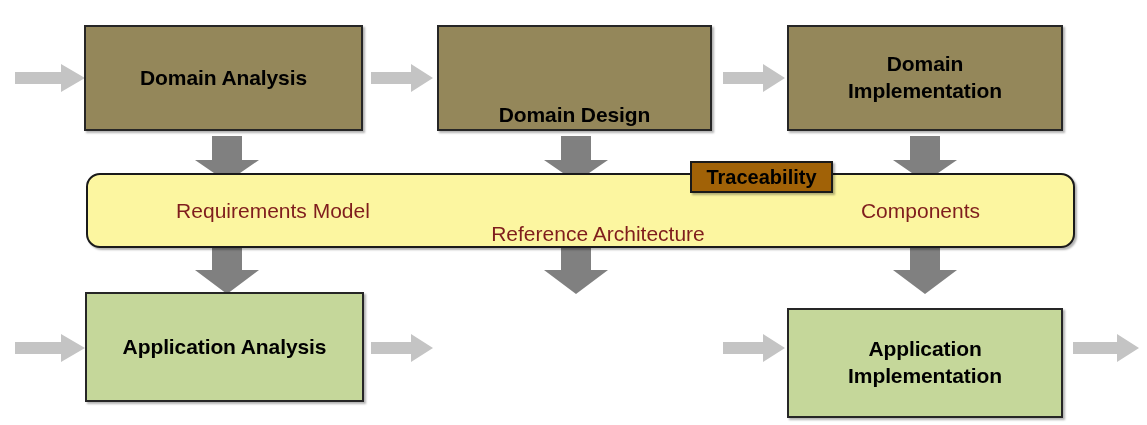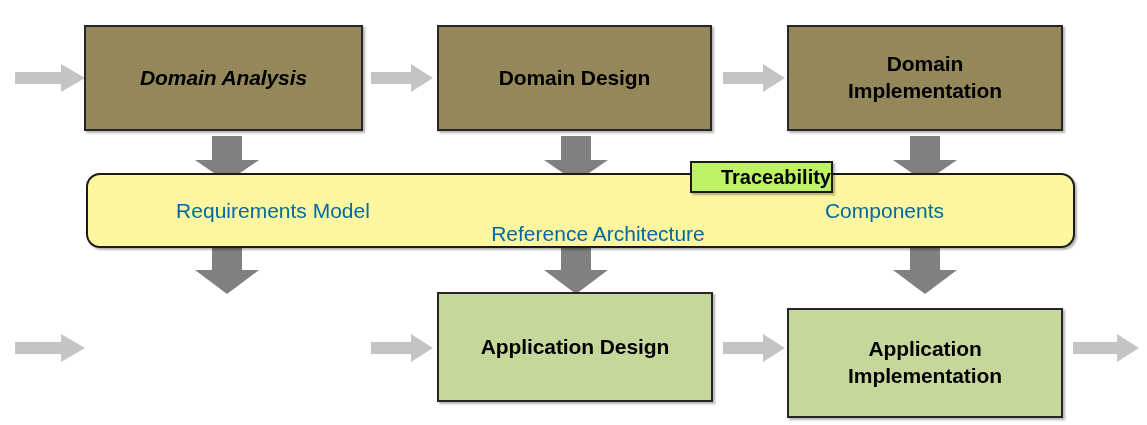--- a/index.html
+++ b/index.html
@@ -47,33 +47,33 @@
     box-shadow: 2px 2px 2px rgba(0,0,0,0.30);
   }
   .band-label {
     position: absolute;
     top: 0;
     height: 100%;
     display: flex;
     align-items: center;
     justify-content: center;
     font-size: 21px;
-    color: #0369a1;
+    color: #7f1d1d;
     white-space: nowrap;
   }
 
   
   #traceability {
     position: absolute;
     box-sizing: border-box;
-    background: #bef264;
+    background: #a16207;
     border: 2px solid #1a1a1a;
     display: flex;
     align-items: center;
-    justify-content: flex-end;
+    justify-content: center;
     font-weight: bold;
     font-size: 20px;
     color: #000000;
     z-index: 6;
     box-shadow: 1.5px 1.5px 2px rgba(0,0,0,0.30);
   }
 
   
   .harrow {
     position: absolute;
@@ -165,52 +165,52 @@
       <path d="M17,0 L47,0 L47,26 L64,26 L32,50 L0,26 L17,26 Z" fill="#808080"></path>
     </svg>
   </span>
 
   <span class="varrow" style="left:893px; top:244px; width:64px; height:50px;">
     <svg width="64" height="50" viewBox="0 0 64 50">
       <path d="M17,0 L47,0 L47,26 L64,26 L32,50 L0,26 L17,26 Z" fill="#808080"></path>
     </svg>
   </span>
 
-  <div class="pbox domain" style="left:84px; top:25px; width:279px; height:106px; z-index:5;font-style:italic;">
+  <div class="pbox domain" style="left:84px; top:25px; width:279px; height:106px; z-index:5;">
     <span>Domain Analysis</span>
   </div>
 
-  <div class="pbox domain" style="left:437px; top:25px; width:275px; height:106px; z-index:5;">
+  <div class="pbox domain" style="left:437px; top:25px; width:275px; height:106px; z-index:5;align-items:flex-end;">
     <span>Domain Design</span>
   </div>
 
   <div class="pbox domain" style="left:787px; top:25px; width:276px; height:106px; z-index:5;align-items:center;">
     <span style="white-space:pre-line;">Domain
 Implementation</span>
   </div>
 
   <div id="band" style="left:86px; top:173px; width:989px; height:75px; z-index:5;">
     <span class="band-label" style="left:30px; width:310px;">
       <span>Requirements Model</span>
     </span>
     <span class="band-label" style="left:355px; width:310px;align-items:flex-end;">
       <span>Reference Architecture</span>
     </span>
-    <span class="band-label" style="left:664px; width:265px;">
+    <span class="band-label" style="left:700px; width:265px;">
       <span>Components</span>
     </span>
   </div>
 
   <div id="traceability" style="left:690px; top:161px; width:143px; height:32px;">
     <span>Traceability</span>
   </div>
 
-
-  <div class="pbox application" style="left:437px; top:292px; width:276px; height:110px; z-index:5;">
-    <span>Application Design</span>
-  </div>
+  <div class="pbox application" style="left:85px; top:292px; width:279px; height:110px; z-index:5;">
+    <span>Application Analysis</span>
+  </div>
+
 
   <div class="pbox application" style="left:787px; top:308px; width:276px; height:110px; z-index:5;">
     <span style="white-space:pre-line;">Application
 Implementation</span>
   </div>
 
 </div>
 
 </body></html>

